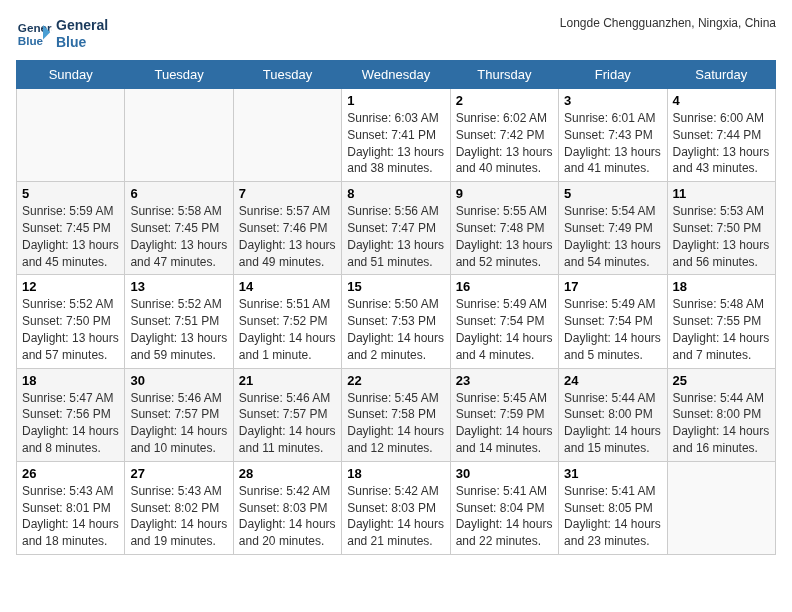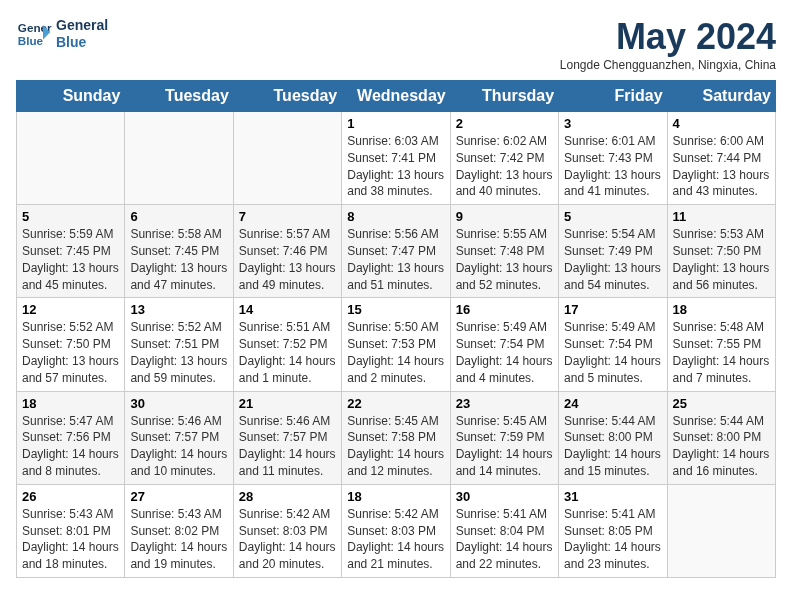--- a/index.html
+++ b/index.html
@@ -48,23 +48,23 @@
       width: 100%;
       border-collapse: collapse;
       font-size: 11px;
     }
     thead tr {
       background-color: #2e6da4;
       color: white;
     }
     thead th {
       padding: 6px 4px;
-      text-align: right;
-      font-weight: bold;
-      font-size: 16px;
+      text-align: center;
+      font-weight: normal;
+      font-size: 13px;
       border: 1px solid #2e6da4;
     }
     tbody tr {
       vertical-align: top;
     }
     tbody td {
       border: 1px solid #ccc;
       padding: 4px 5px;
       vertical-align: top;
       min-height: 80px;
@@ -97,21 +97,20 @@
       <text x="2" y="18" font-size="13" font-weight="bold" fill="#1a3a5c">General</text>
       <text x="2" y="32" font-size="13" font-weight="bold" fill="#2e6da4">Blue</text>
       <polygon points="30,10 38,18 30,26" fill="#4a9fd4"></polygon>
     </svg>
     <div class="logo-text">
       <div>General</div>
       <div style="color:#2e6da4;">Blue</div>
     </div>
   </div>
   <div class="title-block">
-    <div class="month-title">May 2024</div>
     <div class="location-title">Longde Chengguanzhen, Ningxia, China</div>
   </div>
 </div>
 
 <table>
   <thead>
     <tr>
     <th>Sunday</th>
         <th>Tuesday</th>
         <th>Tuesday</th>

